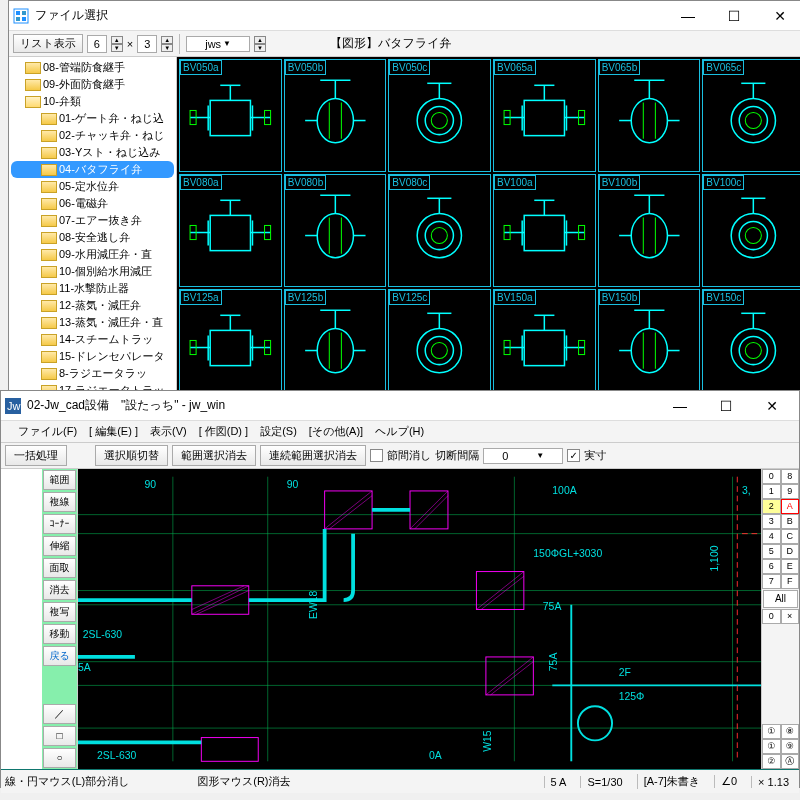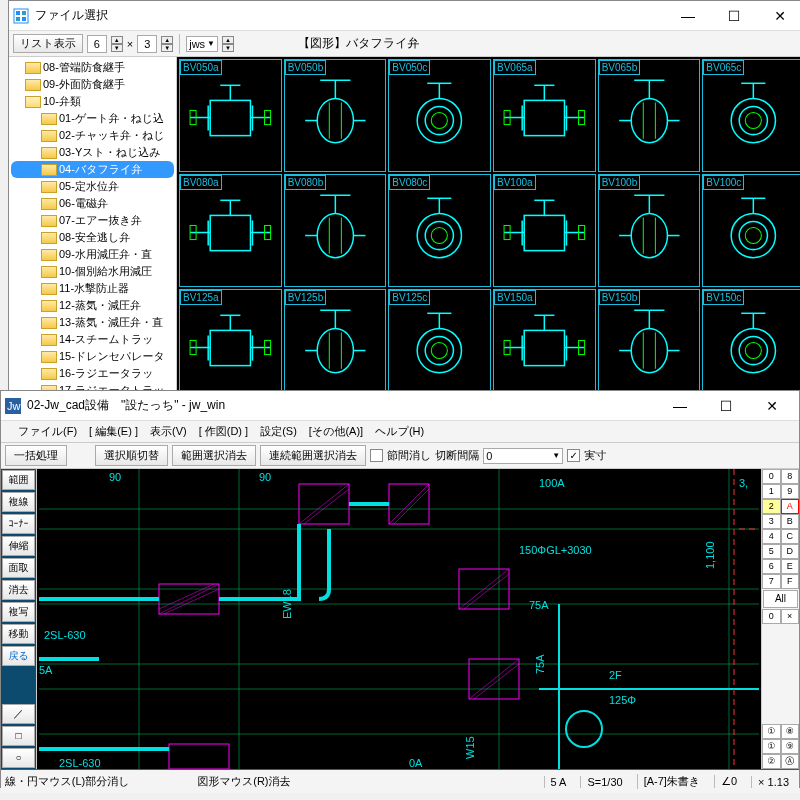--- a/index.html
+++ b/index.html
@@ -13,21 +13,21 @@
 .win-btn { width: 46px; height: 28px; display: flex; align-items: center; justify-content: center; font-size: 14px; cursor: pointer; }
 
 
 .win-top { left: 8px; top: 0; width: 800px; height: 400px; }
 .top-toolbar { display: flex; align-items: center; height: 26px; padding: 2px 4px; gap: 4px; border-bottom: 1px solid #ccc; background: #f4f4f4; }
 .btn { border: 1px solid #aaa; background: linear-gradient(#fff,#e8e8e8); padding: 1px 6px; cursor: pointer; }
 .num-input { width: 20px; height: 18px; border: 1px solid #aaa; text-align: center; }
 .spinner { display: flex; flex-direction: column; }
 .spinner div { width: 12px; height: 8px; border: 1px solid #888; background: #eee; font-size: 6px; text-align: center; line-height: 6px; cursor: pointer; }
 .sep { width: 1px; height: 20px; background: #bbb; margin: 0 2px; }
-.combo { border: 1px solid #aaa; background: #fff; padding: 1px 2px; display: flex; align-items: center; cursor: pointer; }
+.combo { border: 1px solid #aaa; background: #fff; padding: 1px 18px; display: flex; align-items: center; cursor: pointer; }
 .combo .dd { margin-left: 2px; font-size: 8px; }
 .figure-label { margin-left: 60px; font-size: 12px; }
 
 .top-body { display: flex; height: 342px; }
 .tree { width: 168px; overflow: auto; border-right: 1px solid #ccc; background: #fff; padding: 2px; }
 .tree-item { display: flex; align-items: center; height: 17px; white-space: nowrap; cursor: pointer; }
 .tree-item .fold { width: 16px; height: 12px; margin-right: 2px; }
 .fold-closed { background: linear-gradient(#ffe9a8,#f5c948); border: 1px solid #c9a227; }
 .fold-open { background: linear-gradient(#fff2c6,#ffda70); border: 1px solid #c9a227; }
 .tree-item.selected { background: #3399ff; color: #fff; border-radius: 6px; }
@@ -41,21 +41,21 @@
 
 
 .win-bot { left: 0; top: 390px; width: 800px; height: 398px; }
 .menubar { display: flex; align-items: center; height: 22px; padding: 0 17px; gap: 12px; background: #f4f4f4; border-bottom: 1px solid #ccc; }
 .menubar span { cursor: pointer; }
 .toolbar2 { display: flex; align-items: center; height: 26px; padding: 2px 4px; gap: 4px; background: #f4f4f4; border-bottom: 1px solid #ccc; }
 .toolbar2 .btn { padding: 2px 8px; }
 .chk { width: 13px; height: 13px; border: 1px solid #888; background: #fff; display: inline-flex; align-items: center; justify-content: center; font-size: 10px; }
 
 .bot-body { display: flex; height: 300px; }
-.side-btns { width: 36px; display: flex; flex-direction: column; background: #0c4a6e; border-right: 1px solid #ccc; }
+.side-btns { width: 36px; display: flex; flex-direction: column; background: #86efac; border-right: 1px solid #ccc; margin-left: 41px; }
 .side-btn { border: 1px solid #aaa; background: linear-gradient(#fff,#e8e8e8); height: 20px; margin: 1px; font-size: 10px; text-align: center; line-height: 17px; cursor: pointer; }
 .side-btn.blue { color: #0066cc; }
 .canvas { flex: 1; background: #000; position: relative; overflow: hidden; }
 .canvas svg { width: 100%; height: 100%; }
 .right-panel { width: 38px; background: #f4f4f4; border-left: 1px solid #ccc; display: flex; flex-direction: column; }
 .rp-cell { display: flex; height: 15px; }
 .rp-btn { flex: 1; border: 1px solid #aaa; background: #fff; font-size: 9px; text-align: center; line-height: 12px; cursor: pointer; }
 .rp-btn.red { color: red; border-color: red; }
 .rp-btn.yellow { background: #ffff99; }
 .rp-wide { height: 18px; border: 1px solid #aaa; background: #fff; text-align: center; line-height: 15px; font-size: 10px; margin: 1px; }
@@ -179,21 +179,21 @@
       <div class="tree-item indent2">
           <span class="fold fold-closed"></span>
           <span>14-スチームトラッ</span>
         </div>
       <div class="tree-item indent2">
           <span class="fold fold-closed"></span>
           <span>15-ドレンセパレータ</span>
         </div>
       <div class="tree-item indent2">
           <span class="fold fold-closed"></span>
-          <span>16-ラジエータラッ</span>
+          <span>8-ラジエータラッ</span>
         </div>
       <div class="tree-item indent2">
           <span class="fold fold-closed"></span>
           <span>17-ラジエータトラッ</span>
         </div>
 
     </div>
 
     <div class="thumbs" id="thumbgrid">
         <div class="thumb"><div class="thumb-label">BV050a</div><svg viewBox="0 0 100 100">

